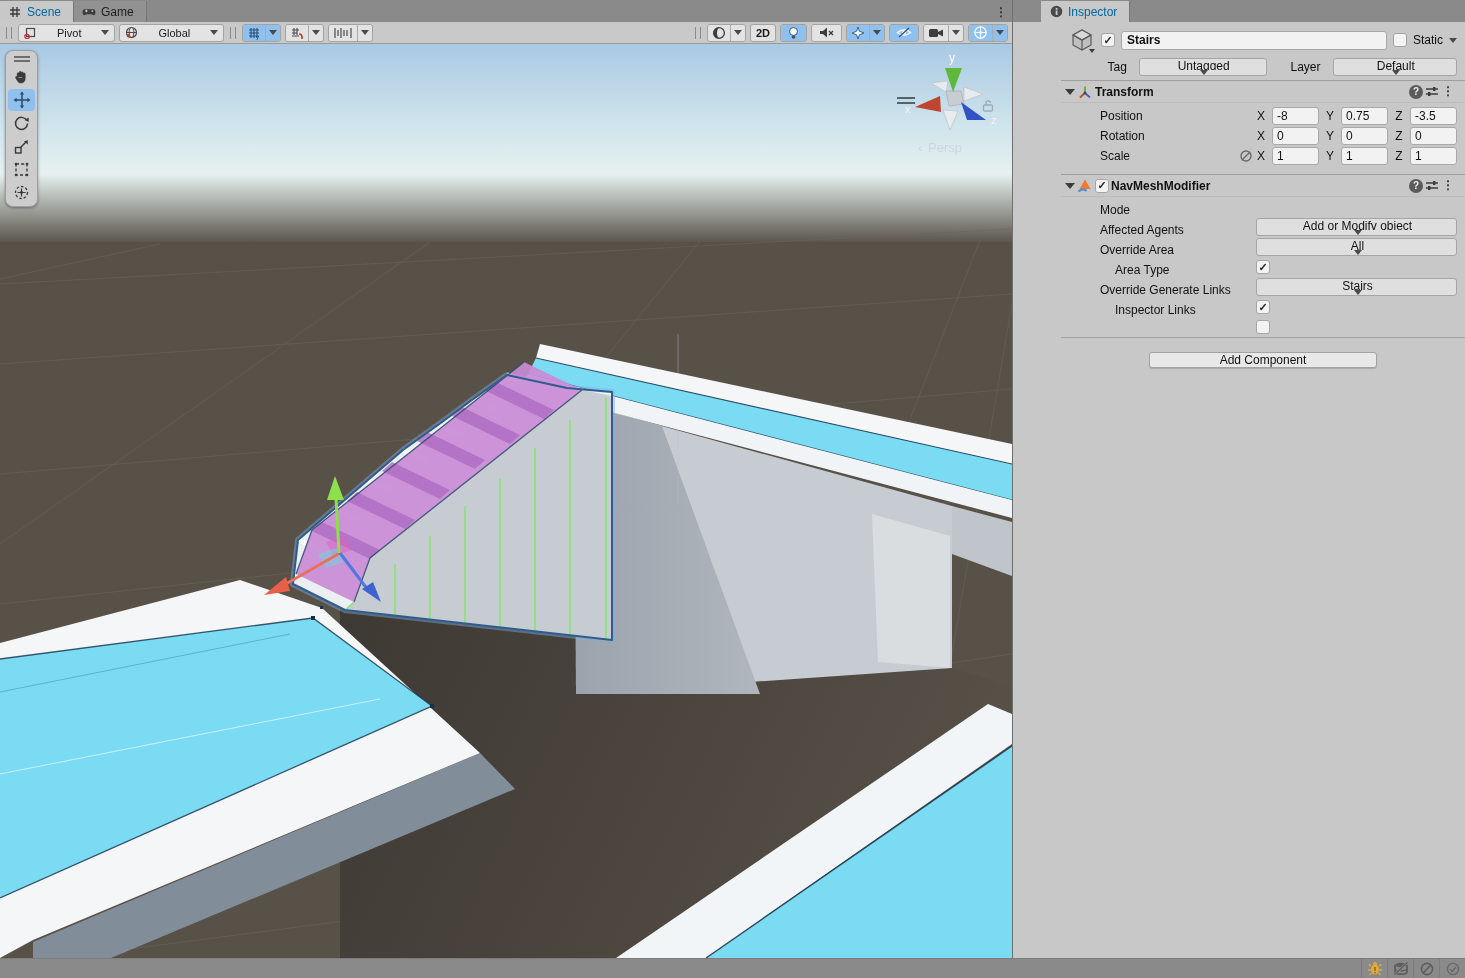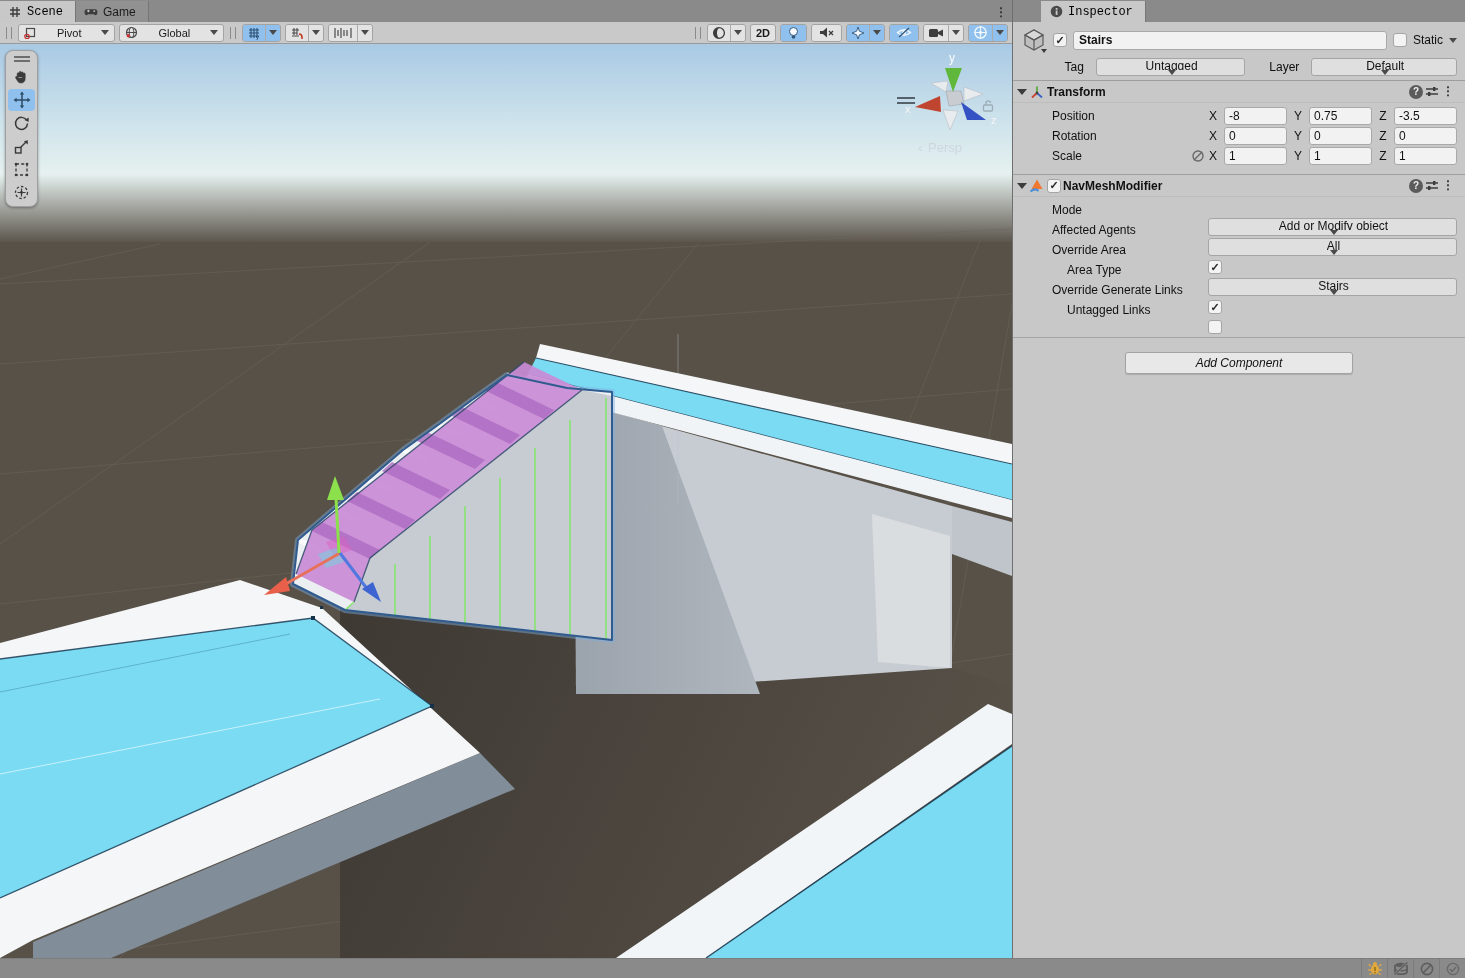--- a/index.html
+++ b/index.html
@@ -6,21 +6,21 @@
   *{box-sizing:border-box;}
   .app{position:relative;width:1465px;height:978px;background:#C8C8C8;
        font-family:"Liberation Sans",sans-serif;font-size:12px;color:#111;overflow:hidden;}
 
   
   .tabbar{position:absolute;top:0;height:22px;background:#8A8A8A;display:flex;align-items:flex-end;}
   .tabbar.scene{left:0;width:1012px;}
   .tabbar.insp{left:1012px;width:502px;border-left:1px solid #6F6F6F;padding-left:28px;}
   .tab{height:21px;display:flex;align-items:center;gap:5px;padding:0 12px 0 8px;
        background:#919191;border-right:1px solid #767676;color:#1c1c1c;cursor:default;}
-  .tab.active{background:#C8C8C8;color:#000000;font-family:Liberation Mono, monospace;}
+  .tab.active{background:#C8C8C8;color:#0369a1;}
   .tab .glyph{display:inline-flex;width:14px;height:14px;align-items:center;justify-content:center;}
   .tabbar .spacer{flex:1;}
   .kebab{width:14px;height:16px;color:#2e2e2e;font-weight:bold;letter-spacing:0;
          display:flex;align-items:center;justify-content:center;margin:0 4px 2px 0;}
   .lockicon{margin-bottom:3px;margin-right:2px;}
 
   
   .scene-toolbar{position:absolute;left:0;top:22px;width:1012px;height:22px;background:#C9C9C9;
       border-bottom:1px solid #9A9A9A;display:flex;align-items:center;gap:4px;padding:0 4px;}
   .tb-handle{width:6px;height:12px;border-left:1px solid #8b8b8b;border-right:1px solid #8b8b8b;margin:0 2px;}
@@ -43,21 +43,21 @@
   .tool.on{background:#8FC0EE;}
 
   
   .viewport{position:absolute;left:0;top:44px;width:1012px;height:914px;overflow:hidden;background:#585148;}
   .ovl-hamburger{position:absolute;left:897px;top:50px;z-index:5;width:18px;}
   .ovl-hamburger i{display:block;width:18px;height:0;border-top:2px solid #56616b;margin:3px 0;}
   .ovl-lock{position:absolute;left:982px;top:55px;z-index:5;opacity:.7;}
 
   
   .inspector{position:absolute;left:1012px;top:22px;width:453px;height:936px;background:#C8C8C8;
-      border-left:1px solid #6F6F6F;}
+      border-left:1px solid #6F6F6F;padding-left:48px;}
   .insp-head{padding:5px 8px 4px 8px;}
   .gorow{display:flex;align-items:center;gap:6px;}
   .goicon{position:relative;width:26px;height:26px;flex:0 0 26px;}
   .namefield{flex:1;height:19px;background:#F2F2F2;border:1px solid #A9A9A9;border-radius:3px;
       padding:0 5px;font-weight:bold;display:flex;align-items:center;}
   .cb{width:14px;height:14px;background:#F3F3F3;border:1px solid #A5A5A5;border-radius:3px;
       display:flex;align-items:center;justify-content:center;font-size:11px;color:#2c2c2c;flex:0 0 14px;}
   .cb.on::after{content:"✓";font-weight:bold;line-height:1;}
   .tagrow{display:flex;align-items:center;margin-top:5px;gap:12px;}
   .lbl{color:#0d0d0d;}
@@ -78,22 +78,22 @@
   .prow .plabel{flex:0 0 176px;padding-left:20px;white-space:nowrap;overflow:hidden;margin-left:19px;}
   .prow .plabel.ind{padding-left:35px;}
   .prow .pval{flex:1;display:flex;align-items:center;margin-top:34px;}
   .prow .pval .dd{flex:1;}
   .axis3{flex:1;display:flex;align-items:center;gap:6px;}
   .axis3 .ax{flex:0 0 10px;text-align:center;}
   .axis3 .fld{flex:1;height:18px;background:#F2F2F2;border:1px solid #A9A9A9;border-radius:3px;
       padding:0 4px;display:flex;align-items:center;}
   .linkslot{width:20px;display:flex;justify-content:center;margin-left:-20px;}
   .addc-wrap{border-top:1px solid #A5A5A5;margin-top:9px;padding-top:14px;display:flex;justify-content:center;}
-  .addc{width:228px;height:22px;background:#E8E8E8;border:1px solid #A3A3A3;border-radius:3px;
-      display:flex;align-items:center;justify-content:center;box-shadow:0 1px 1px rgba(0,0,0,.15);font-style:italic;}
+  .addc{width:228px;height:16px;background:#E8E8E8;border:1px solid #A3A3A3;border-radius:3px;
+      display:flex;align-items:center;justify-content:center;box-shadow:0 1px 1px rgba(0,0,0,.15);}
 
   
   .statusbar{position:absolute;left:0;top:958px;width:1465px;height:20px;background:#8A8A8A;
       border-top:1px solid #7C7C7C;display:flex;align-items:center;justify-content:flex-end;}
   .sb-ico{width:26px;height:20px;display:flex;align-items:center;justify-content:center;
       border-left:1px solid #7C7C7C;}
 </style>
 </head>
 <body>
 
@@ -660,21 +660,21 @@
               </span>
             </span>
         </div>
         <div class="prow">
           <span class="plabel">Override Generate Links</span>
           <span class="pval">
               <span class="cb on"></span>
             </span>
         </div>
         <div class="prow">
-          <span class="plabel ind">Untagged Links</span>
+          <span class="plabel ind">Inspector Links</span>
           <span class="pval">
               <span class="cb"></span>
             </span>
         </div>
       </div>
     </div>
 
     <div class="addc-wrap">
       <div class="addc">Add Component</div>
     </div>

